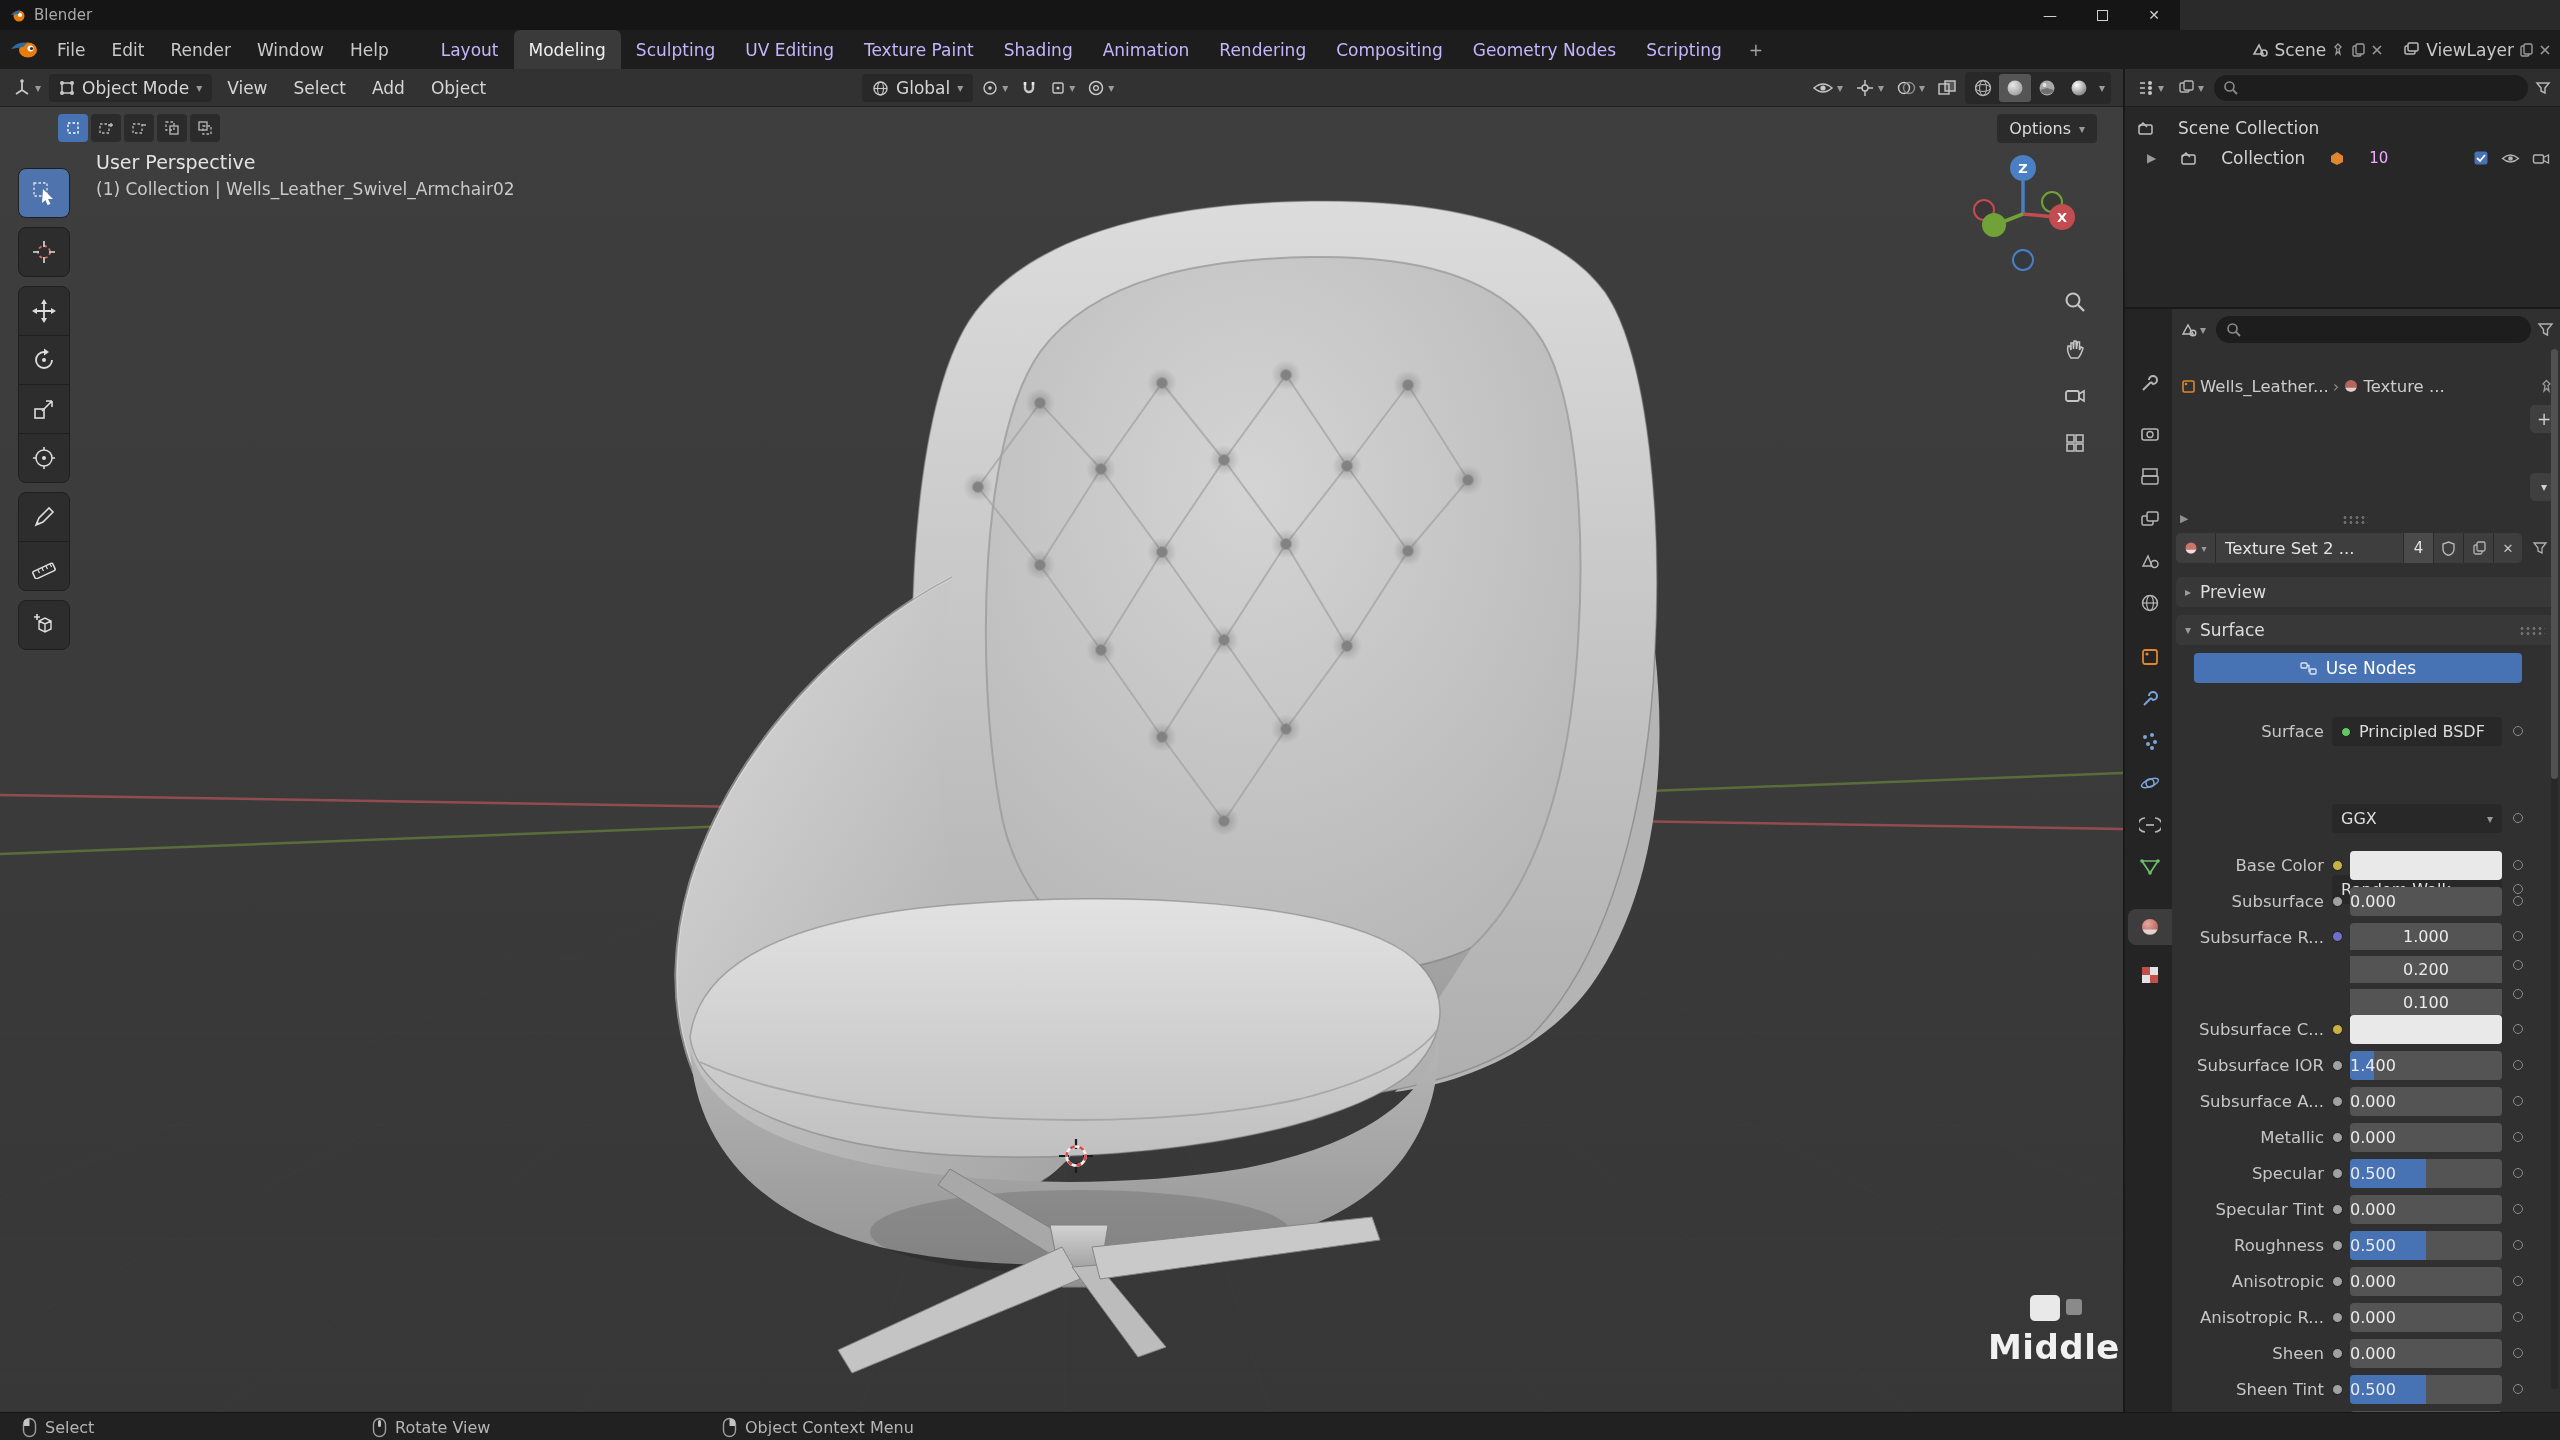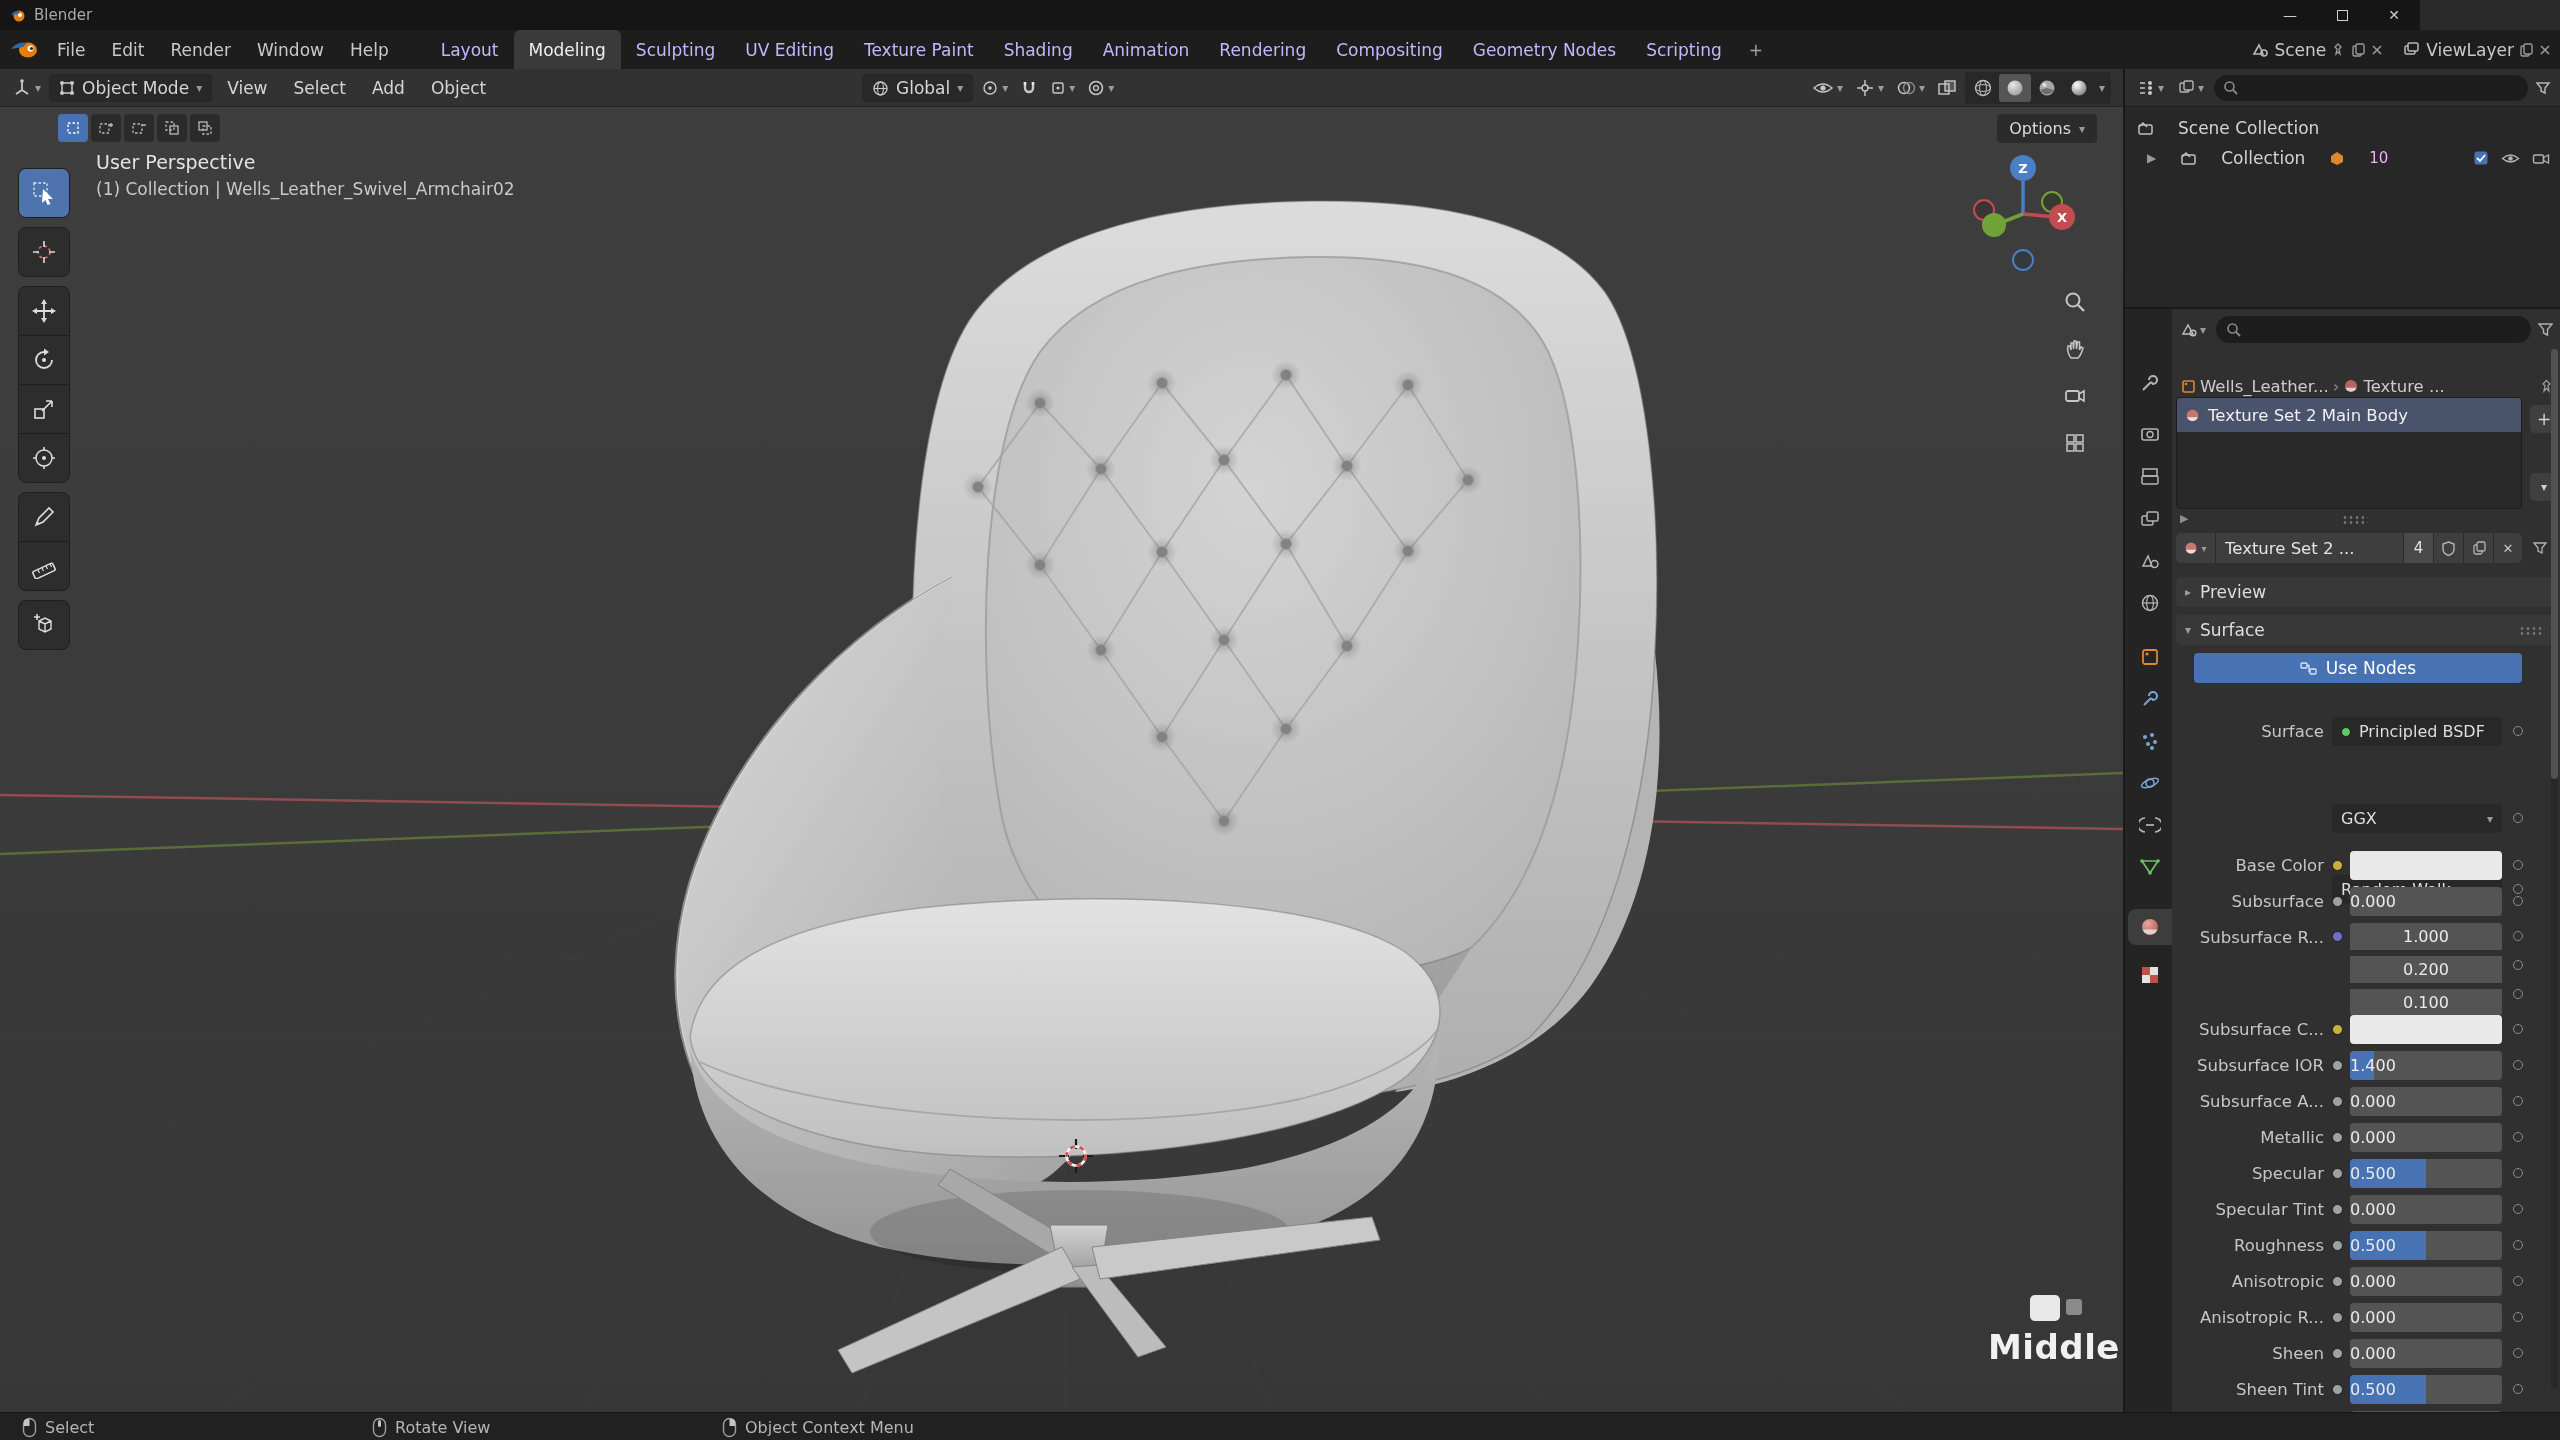--- a/index.html
+++ b/index.html
@@ -1,20 +1,20 @@
 <!DOCTYPE html>
 <html><head>
 <meta charset="utf-8">
 <style>
 *{margin:0;padding:0;box-sizing:border-box;font-family:"DejaVu Sans",sans-serif}
 html,body{width:2560px;height:1440px;overflow:hidden;background:#111}
 .app{position:relative;width:2560px;height:1440px;background:#2a2a2a;overflow:hidden}
 svg{display:block}
 
-.titlebar{position:absolute;left:0;top:0;width:2420px;height:30px;background:#151515;display:flex;align-items:center;color:#a8a8a8;font-size:15px}
+.titlebar{position:absolute;left:0;top:0;width:2180px;height:30px;background:#151515;display:flex;align-items:center;color:#a8a8a8;font-size:15px}
 .win-controls{margin-left:auto;display:flex;height:100%}
 .win-btn{width:52px;display:flex;align-items:center;justify-content:center;color:#cfcfcf;font-size:14px}
 .maxbox{width:11px;height:11px;border:1.5px solid #cfcfcf}
 
 .menubar{position:absolute;left:0;top:30px;width:2560px;height:39px;background:#1d1d1d;display:flex;align-items:center;font-size:17px;color:#c9c9c9}
 .menu-item{padding:5px 13px;border-radius:4px}
 .ws-tabs{display:flex;margin-left:24px;height:39px;align-items:stretch}
 .ws-tab{display:flex;align-items:center;padding:0 15px;color:#c4b5fd}
 .ws-tab.active{background:#3a3a3a;color:#f0f0f0;border-radius:6px 6px 0 0}
 .ws-add{display:flex;align-items:center;padding:0 12px;color:#a3a3a3}
@@ -793,29 +793,20 @@
         <svg width="16" height="16">
             <circle cx="8" cy="8" r="6" fill="#b5655c"></circle>
             <path d="M2.4 9.8 A6 6 0 0 0 13.6 9.8 Z" fill="#e2e2e2" opacity="0.85"></path>
           </svg>
         <span>Texture ...</span>
         <svg width="15" height="15" style="margin-left:auto">
             <path d="M7.5 1.5 L11 5 L9 6.5 L10 12 L7.5 9.5 L5 12 L6 6.5 L4 5 Z" fill="none" stroke="#9a9a9a" stroke-width="1.3"></path>
           </svg>
       </div>
 
-      <div class="abs slotlist">
-        <div class="slotrow">
-          <svg width="15" height="15">
-              <circle cx="7.5" cy="7.5" r="5.8" fill="#c9766c"></circle>
-              <path d="M2.1 9.2 A5.8 5.8 0 0 0 12.9 9.2 Z" fill="#ececec" opacity="0.9"></path>
-            </svg>
-          <span>Texture Set 2 Main Body</span>
-        </div>
-      </div>
       <div class="abs sq-btn" style="left:358px;top:96px">+</div>
       <div class="abs sq-btn" style="left:358px;top:164px;font-size:12px">▾</div>
       <span class="abs" style="left:8px;top:203px;color:#8f8f8f;font-size:11px">▶</span>
       <div class="abs grip" style="left:170px;top:206px"></div>
 
       <div class="abs idrow">
         <div class="idseg" style="width:40px;border-radius:5px 0 0 5px;gap:3px">
           <svg width="14" height="14">
               <circle cx="7" cy="7" r="5.5" fill="#c9766c"></circle>
               <path d="M1.8 8.7 A5.5 5.5 0 0 0 12.2 8.7 Z" fill="#ececec" opacity="0.9"></path>

